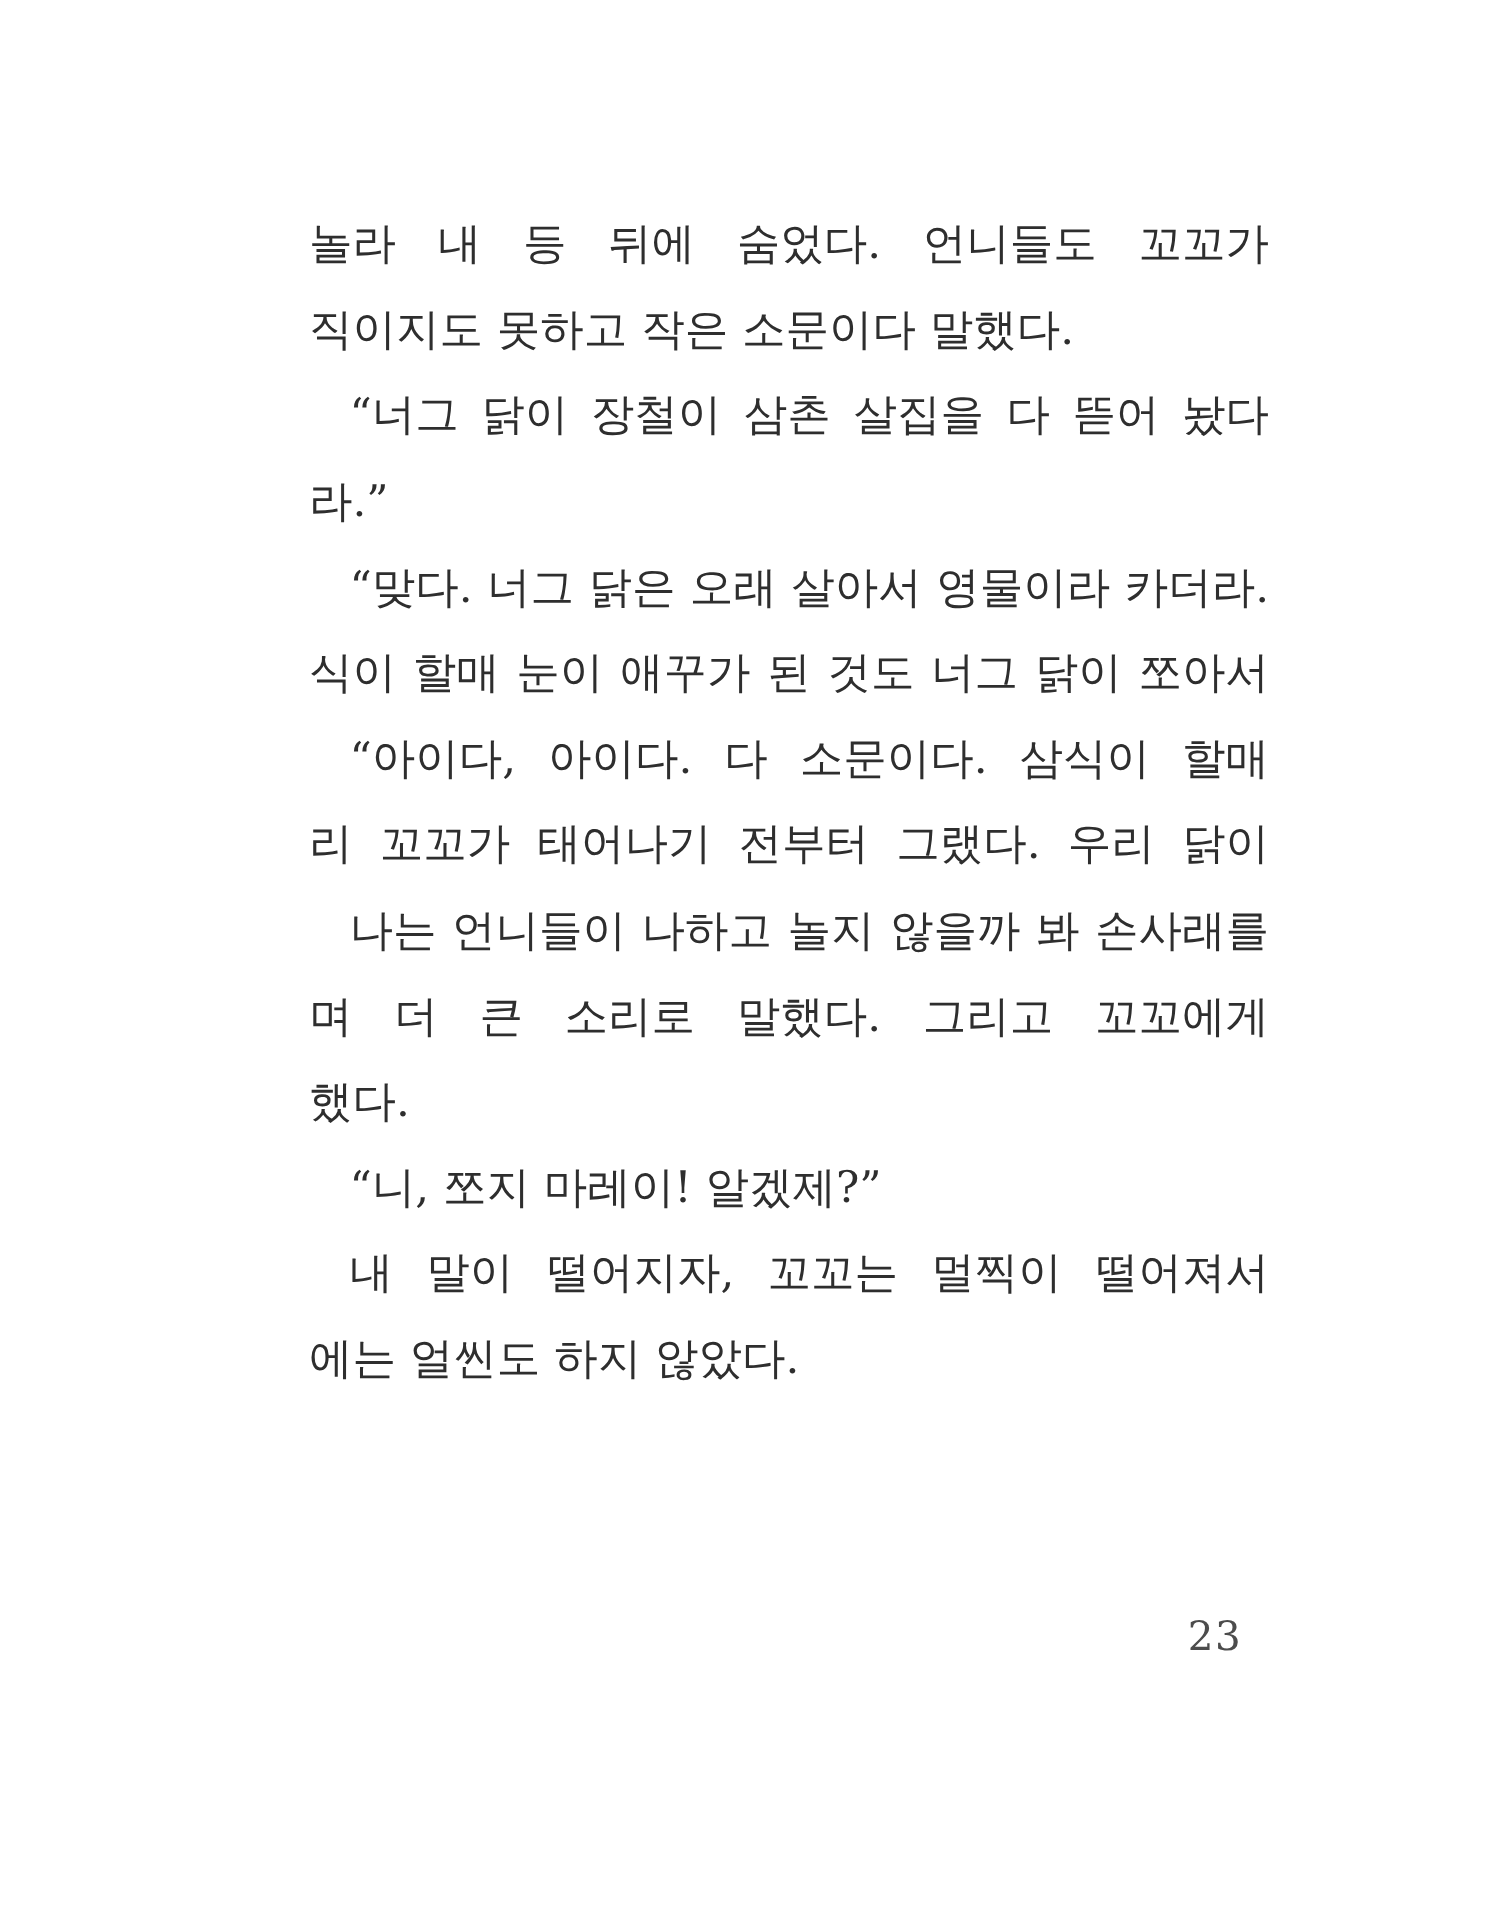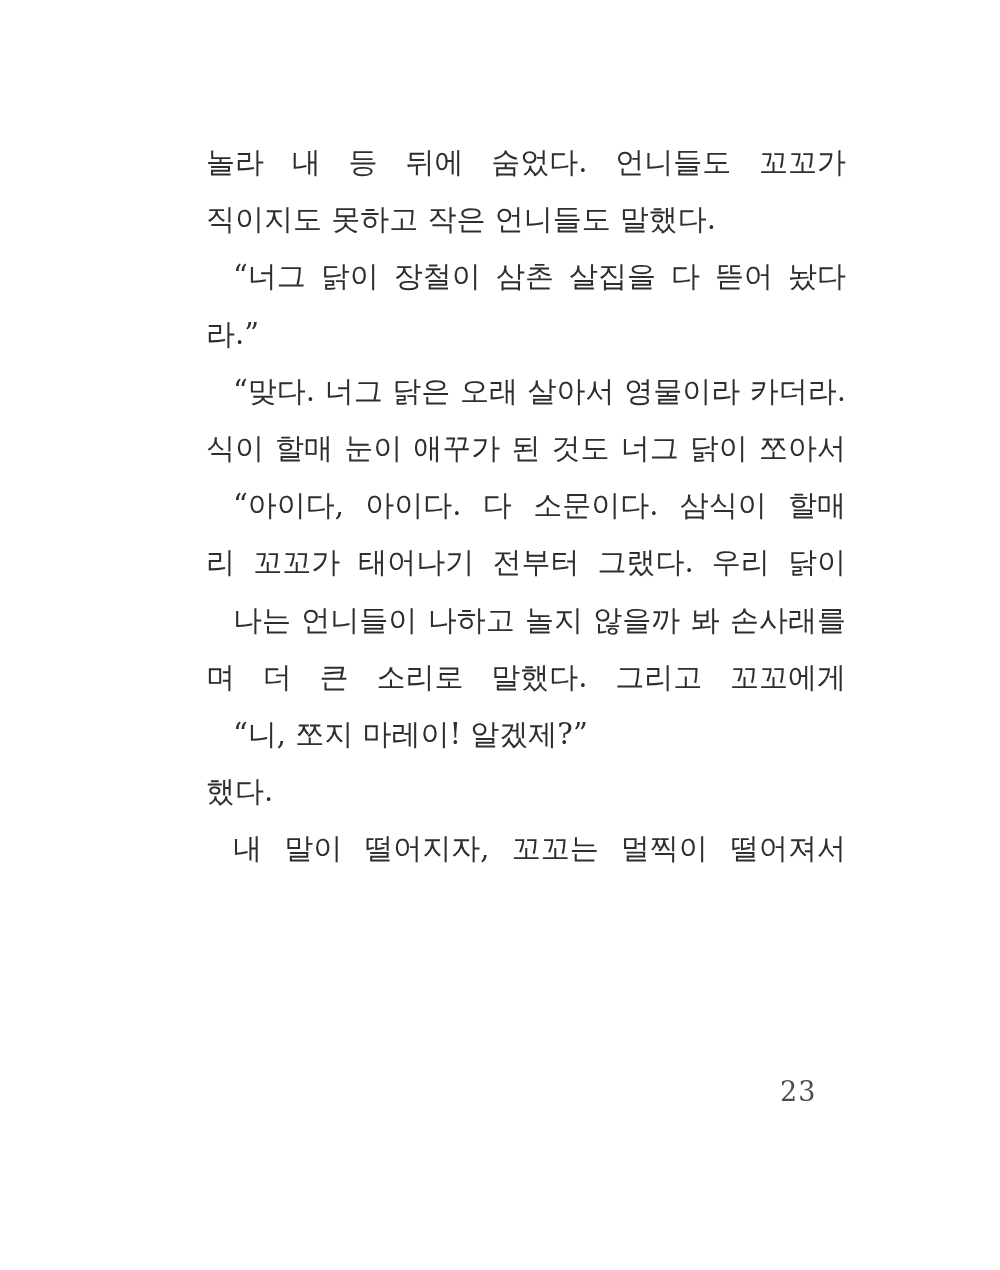--- a/index.html
+++ b/index.html
@@ -35,42 +35,43 @@
     text-align-last: left;
   }
   .line.indent {
     padding-left: 27px;
   }
   .page-number {
     position: absolute;
     left: 780px;
     top: 1076px;
     width: 60px;
-    text-align: left;
+    text-align: center;
     font-size: 27px;
     color: #4c4c4c;
     letter-spacing: 1px;
   }
 </style>
 </head>
 <body>
 
 <div class="page">
 
   <div class="text-block">
     <div class="line">놀라 내 등 뒤에 숨었다. 언니들도 꼬꼬가 무서워서 움</div>
-    <div class="line short">직이지도 못하고 작은 언니들도 말했다.</div>
+    <div class="line short">직이지도 못하고 작은 소문이다 말했다.</div>
     <div class="line indent">“너그 닭이 장철이 삼촌 살집을 다 뜯어 놨다 카더</div>
     <div class="line short">라.”</div>
     <div class="line indent">“맞다. 너그 닭은 오래 살아서 영물이라 카더라. 삼</div>
     <div class="line">식이 할매 눈이 애꾸가 된 것도 너그 닭이 쪼아서 그랬</div>
     <div class="line indent">“아이다, 아이다. 다 소문이다. 삼식이 할매 눈은 우</div>
     <div class="line">리 꼬꼬가 태어나기 전부터 그랬다. 우리 닭이 그런 거</div>
     <div class="line indent">나는 언니들이 나하고 놀지 않을까 봐 손사래를 치</div>
     <div class="line">며 더 큰 소리로 말했다. 그리고 꼬꼬에게 당부하듯 말</div>
+    <div class="line short">했다.</div>
     <div class="line short indent">“니, 쪼지 마레이! 알겠제?”</div>
-    <div class="line short">했다.</div>
     <div class="line indent">내 말이 떨어지자, 꼬꼬는 멀찍이 떨어져서 우리 곁</div>
+    <div class="line short">에는 얼씬도 하지 않았다.</div>
   </div>
 
   <div class="page-number">23</div>
 
 </div>
 
 </body></html>

